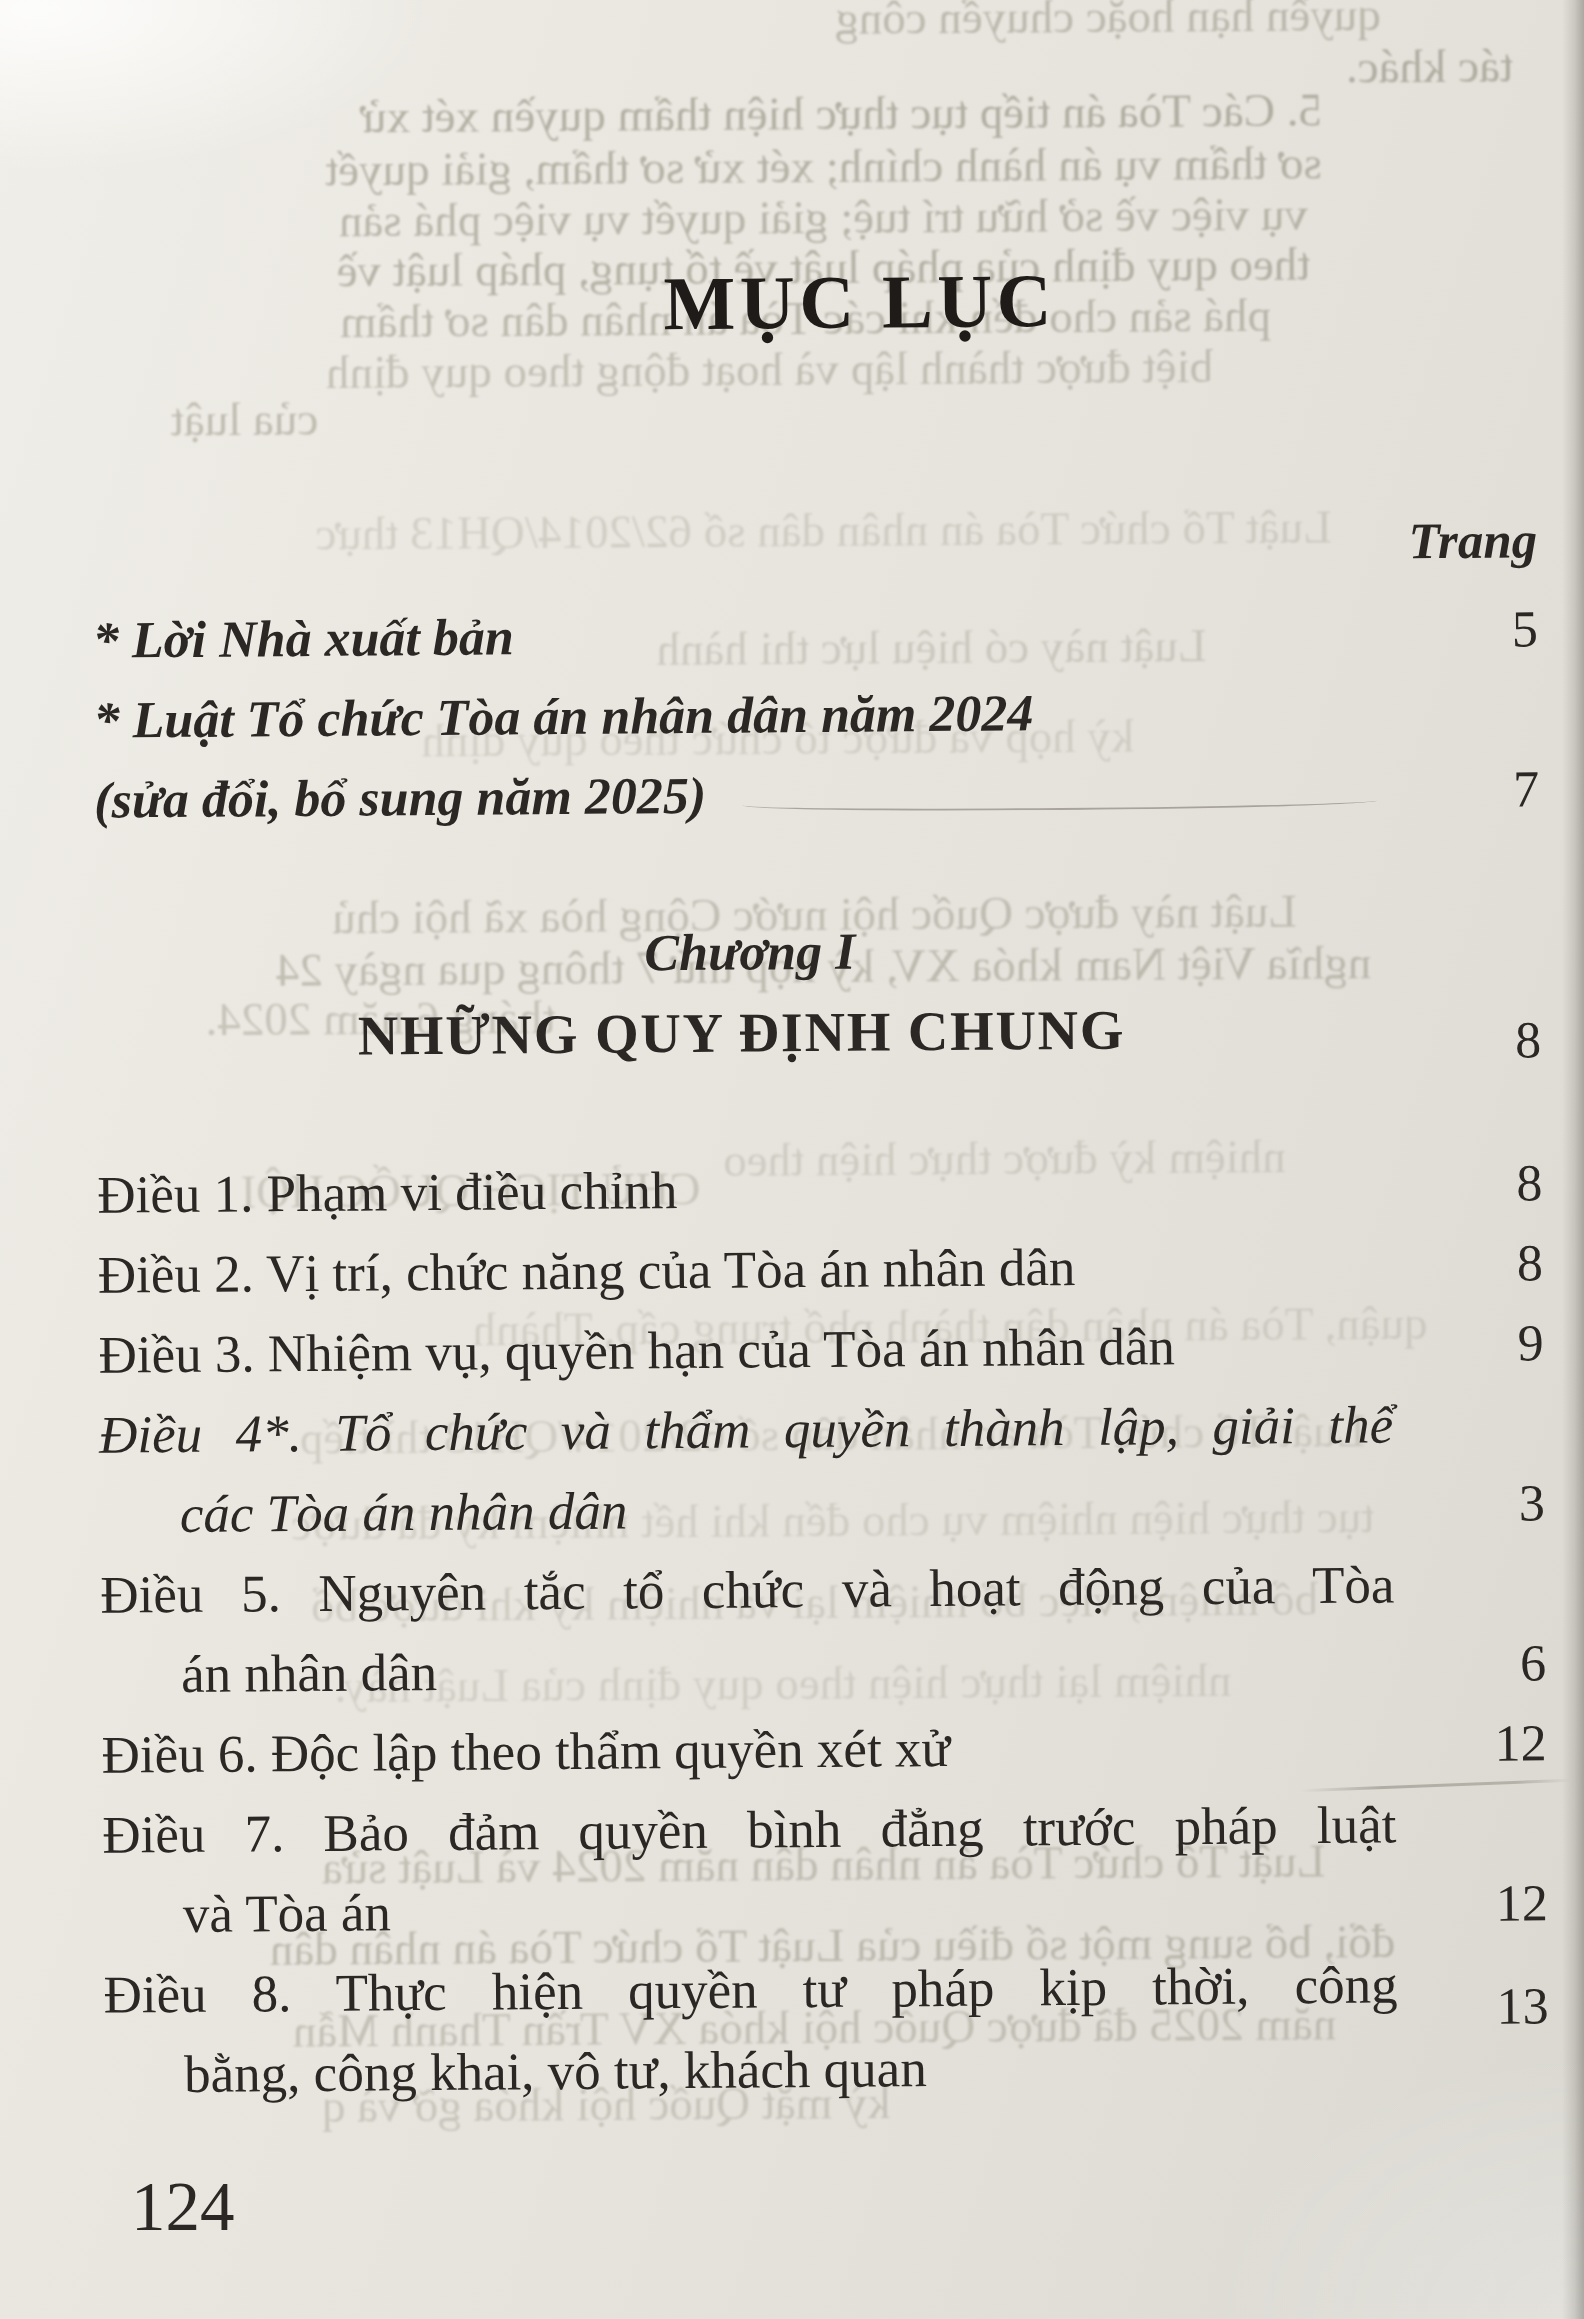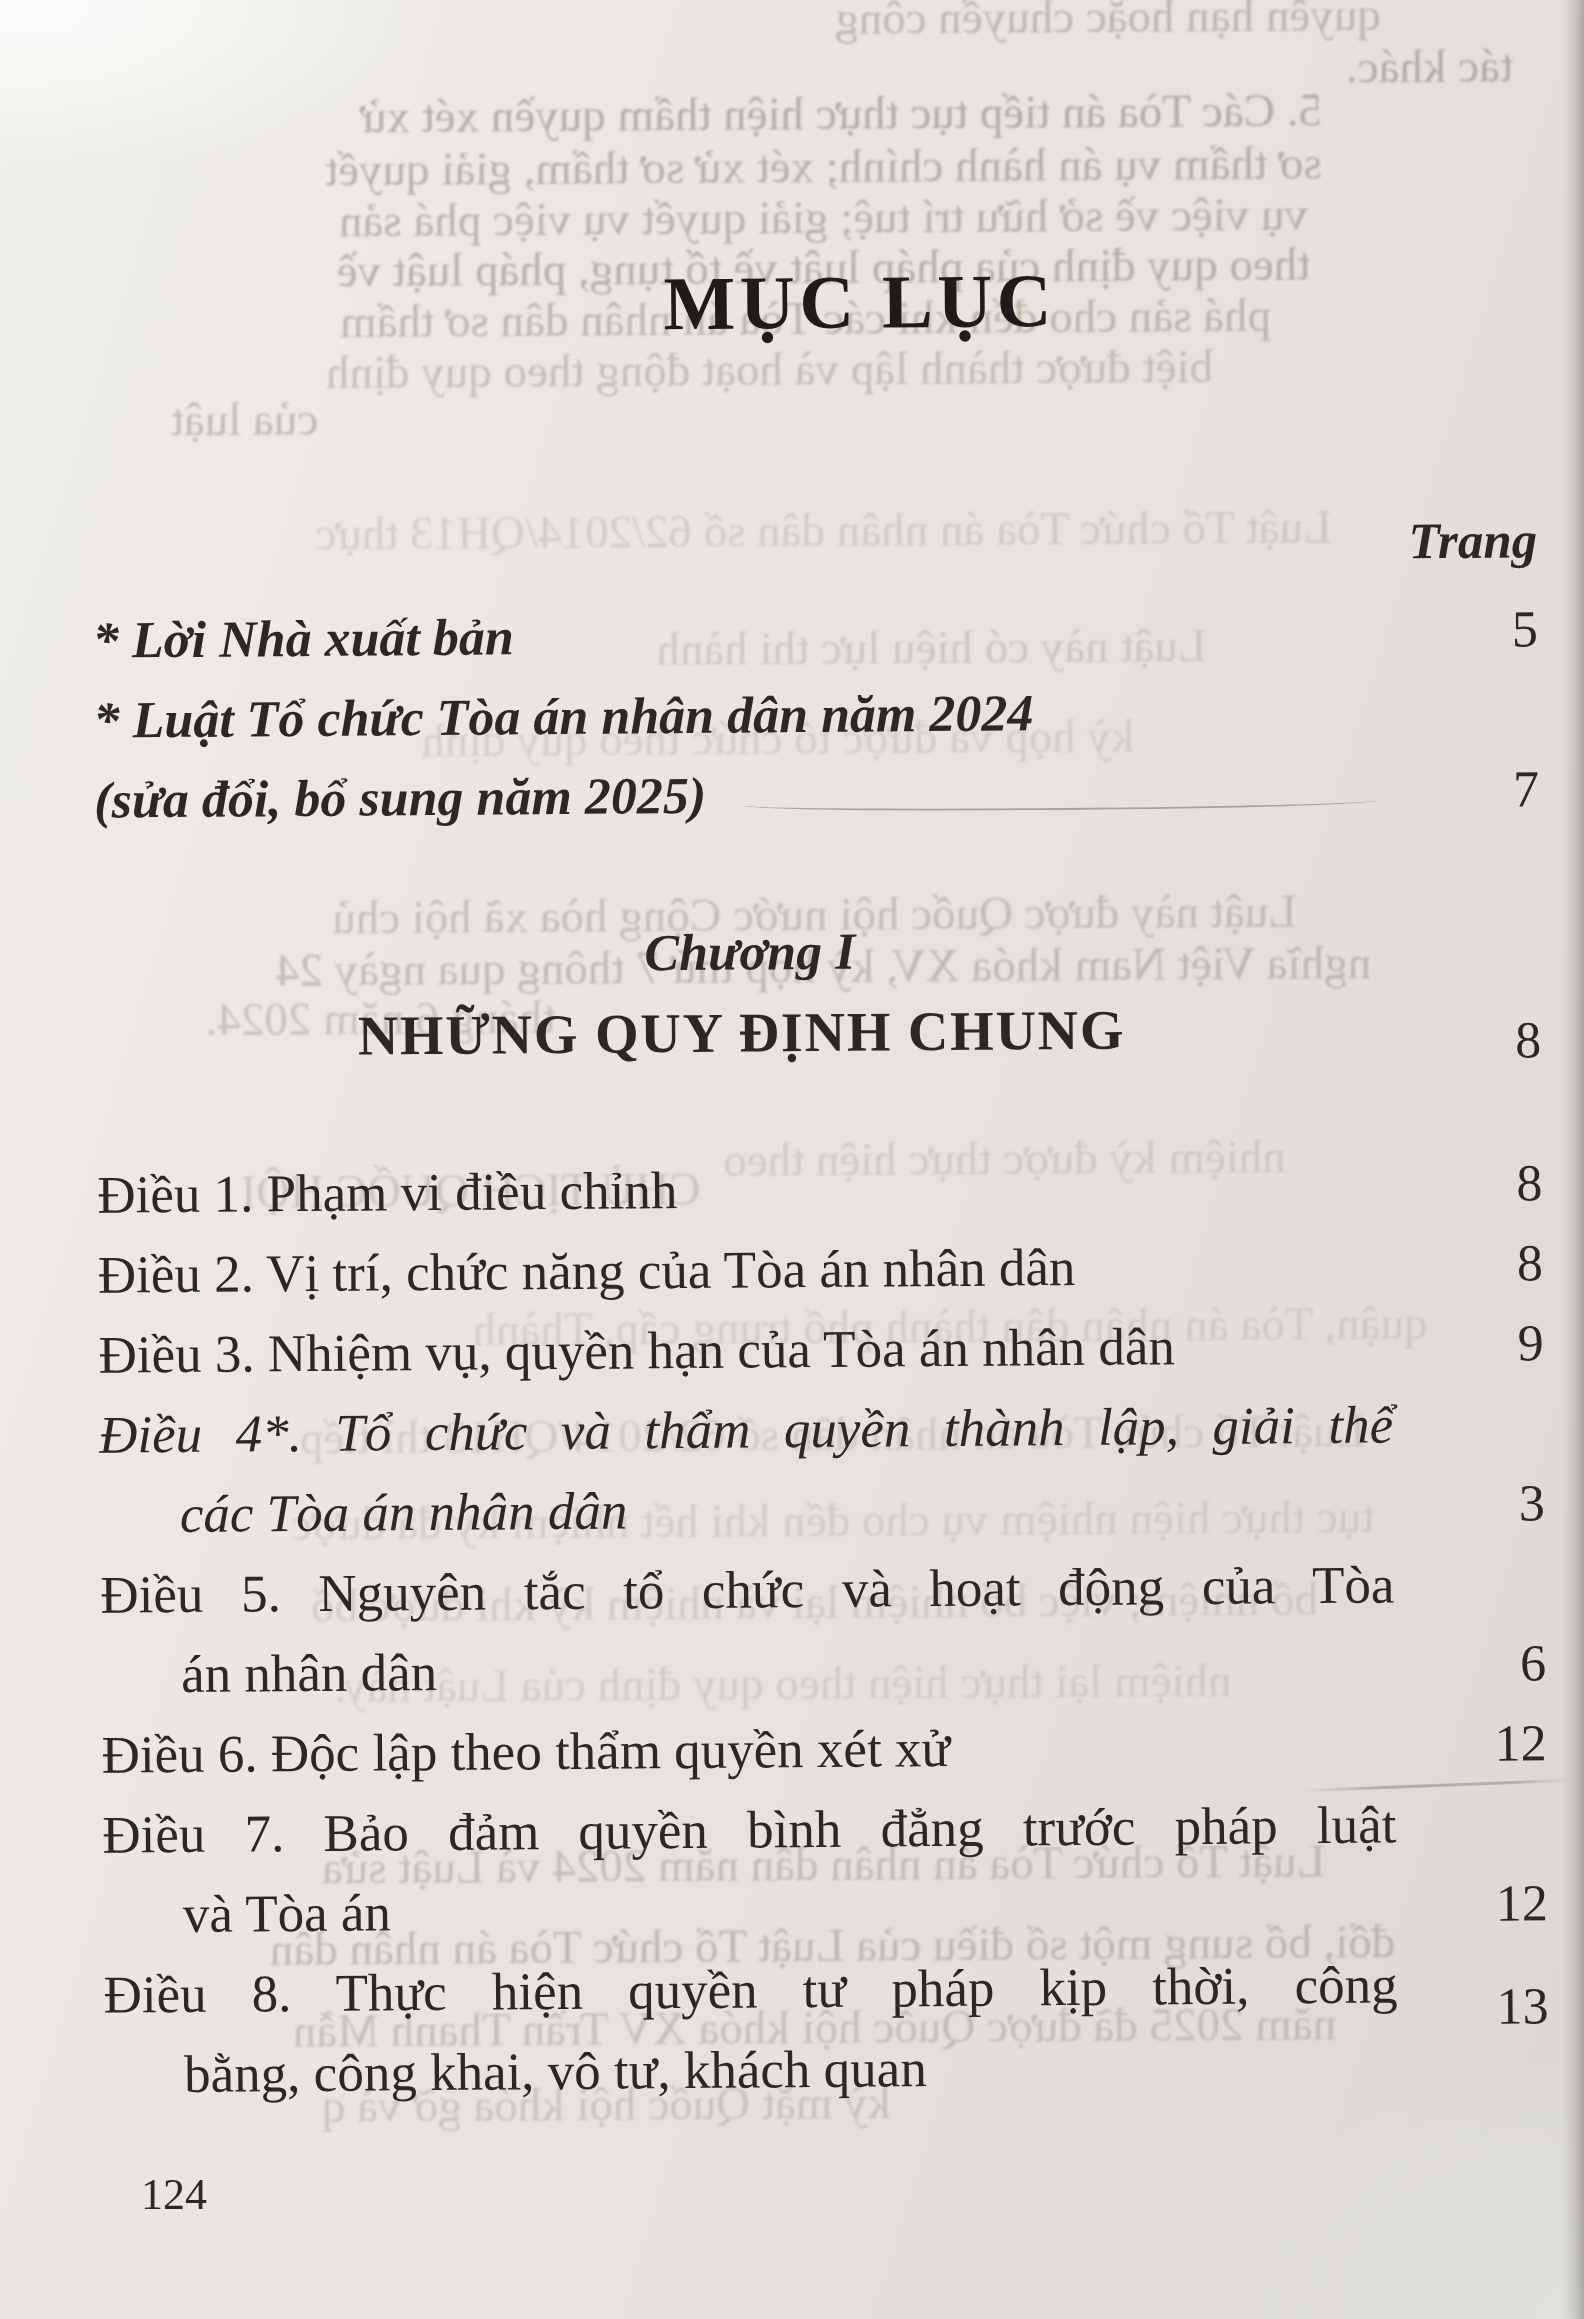--- a/index.html
+++ b/index.html
@@ -65,21 +65,21 @@
 
   .toc{margin-top:63px;font-size:53px;line-height:80px;}
   .toc-row{position:relative;}
   .entry-lines{width:1294px;}
   .entry-line1.justify{text-align:justify;text-align-last:justify;}
   .entry-line2{padding-left:80px;}
   .toc-row.italic .entry-lines{font-style:italic;}
   .toc-page{position:absolute;right:0;bottom:0;line-height:80px;}
   .toc-page.mid{bottom:57px;}
 
-  .folio{position:absolute;left:141px;top:2173px;font-size:44px;line-height:1;color:#2b2724;}
+  .folio{position:absolute;left:131px;top:2173px;font-size:69px;line-height:1;color:#2b2724;}
 
   .artifact-line{
     position:absolute;left:1300px;top:1784px;width:271px;height:2.7px;
     background:linear-gradient(to right,rgba(90,85,75,0),rgba(90,85,75,.35) 30%,rgba(90,85,75,.3) 80%,rgba(90,85,75,0));
     transform:rotate(-2.2deg);pointer-events:none;
   }
 </style>
 </head>
 <body>
 

